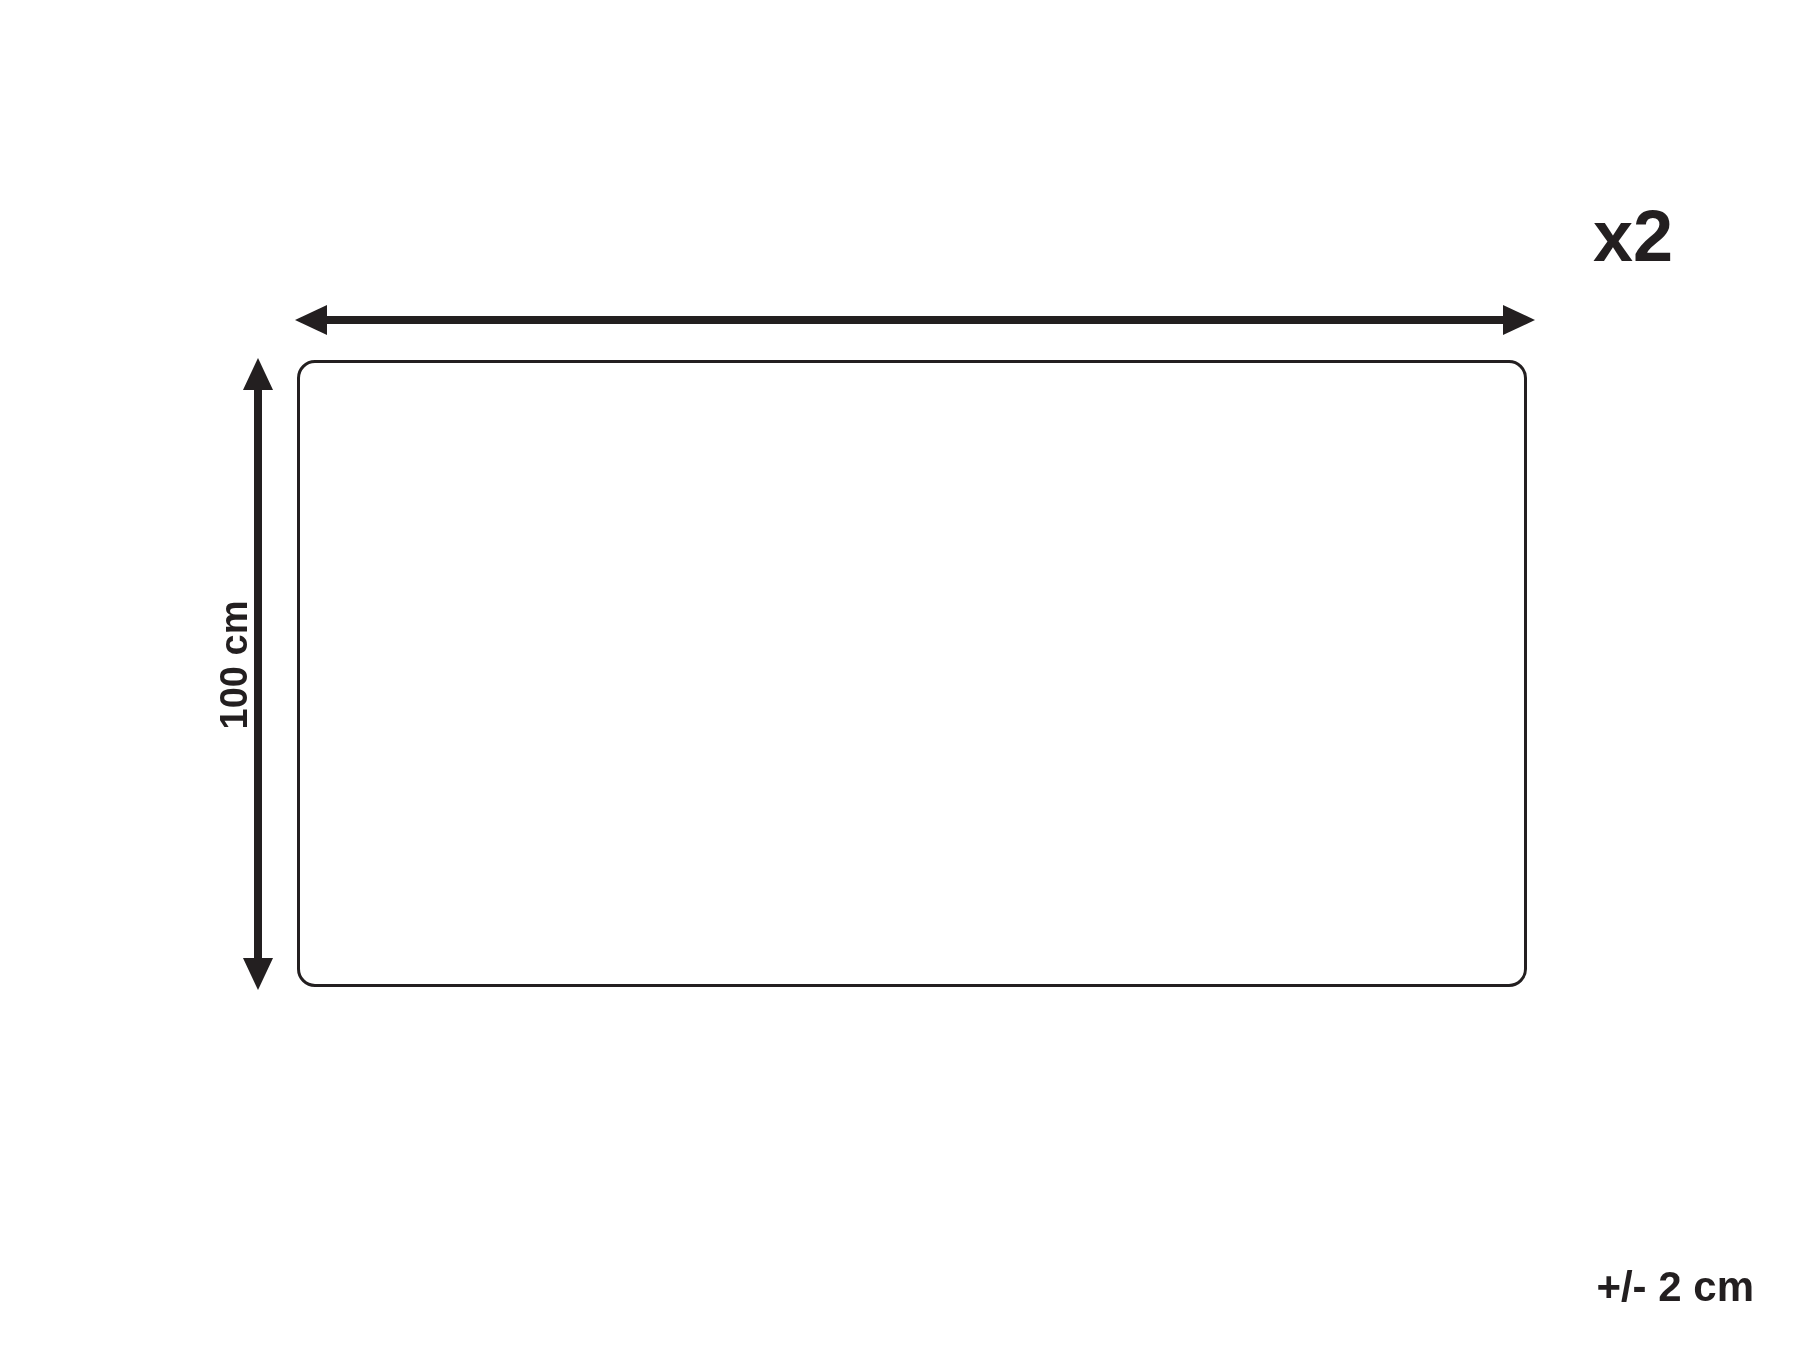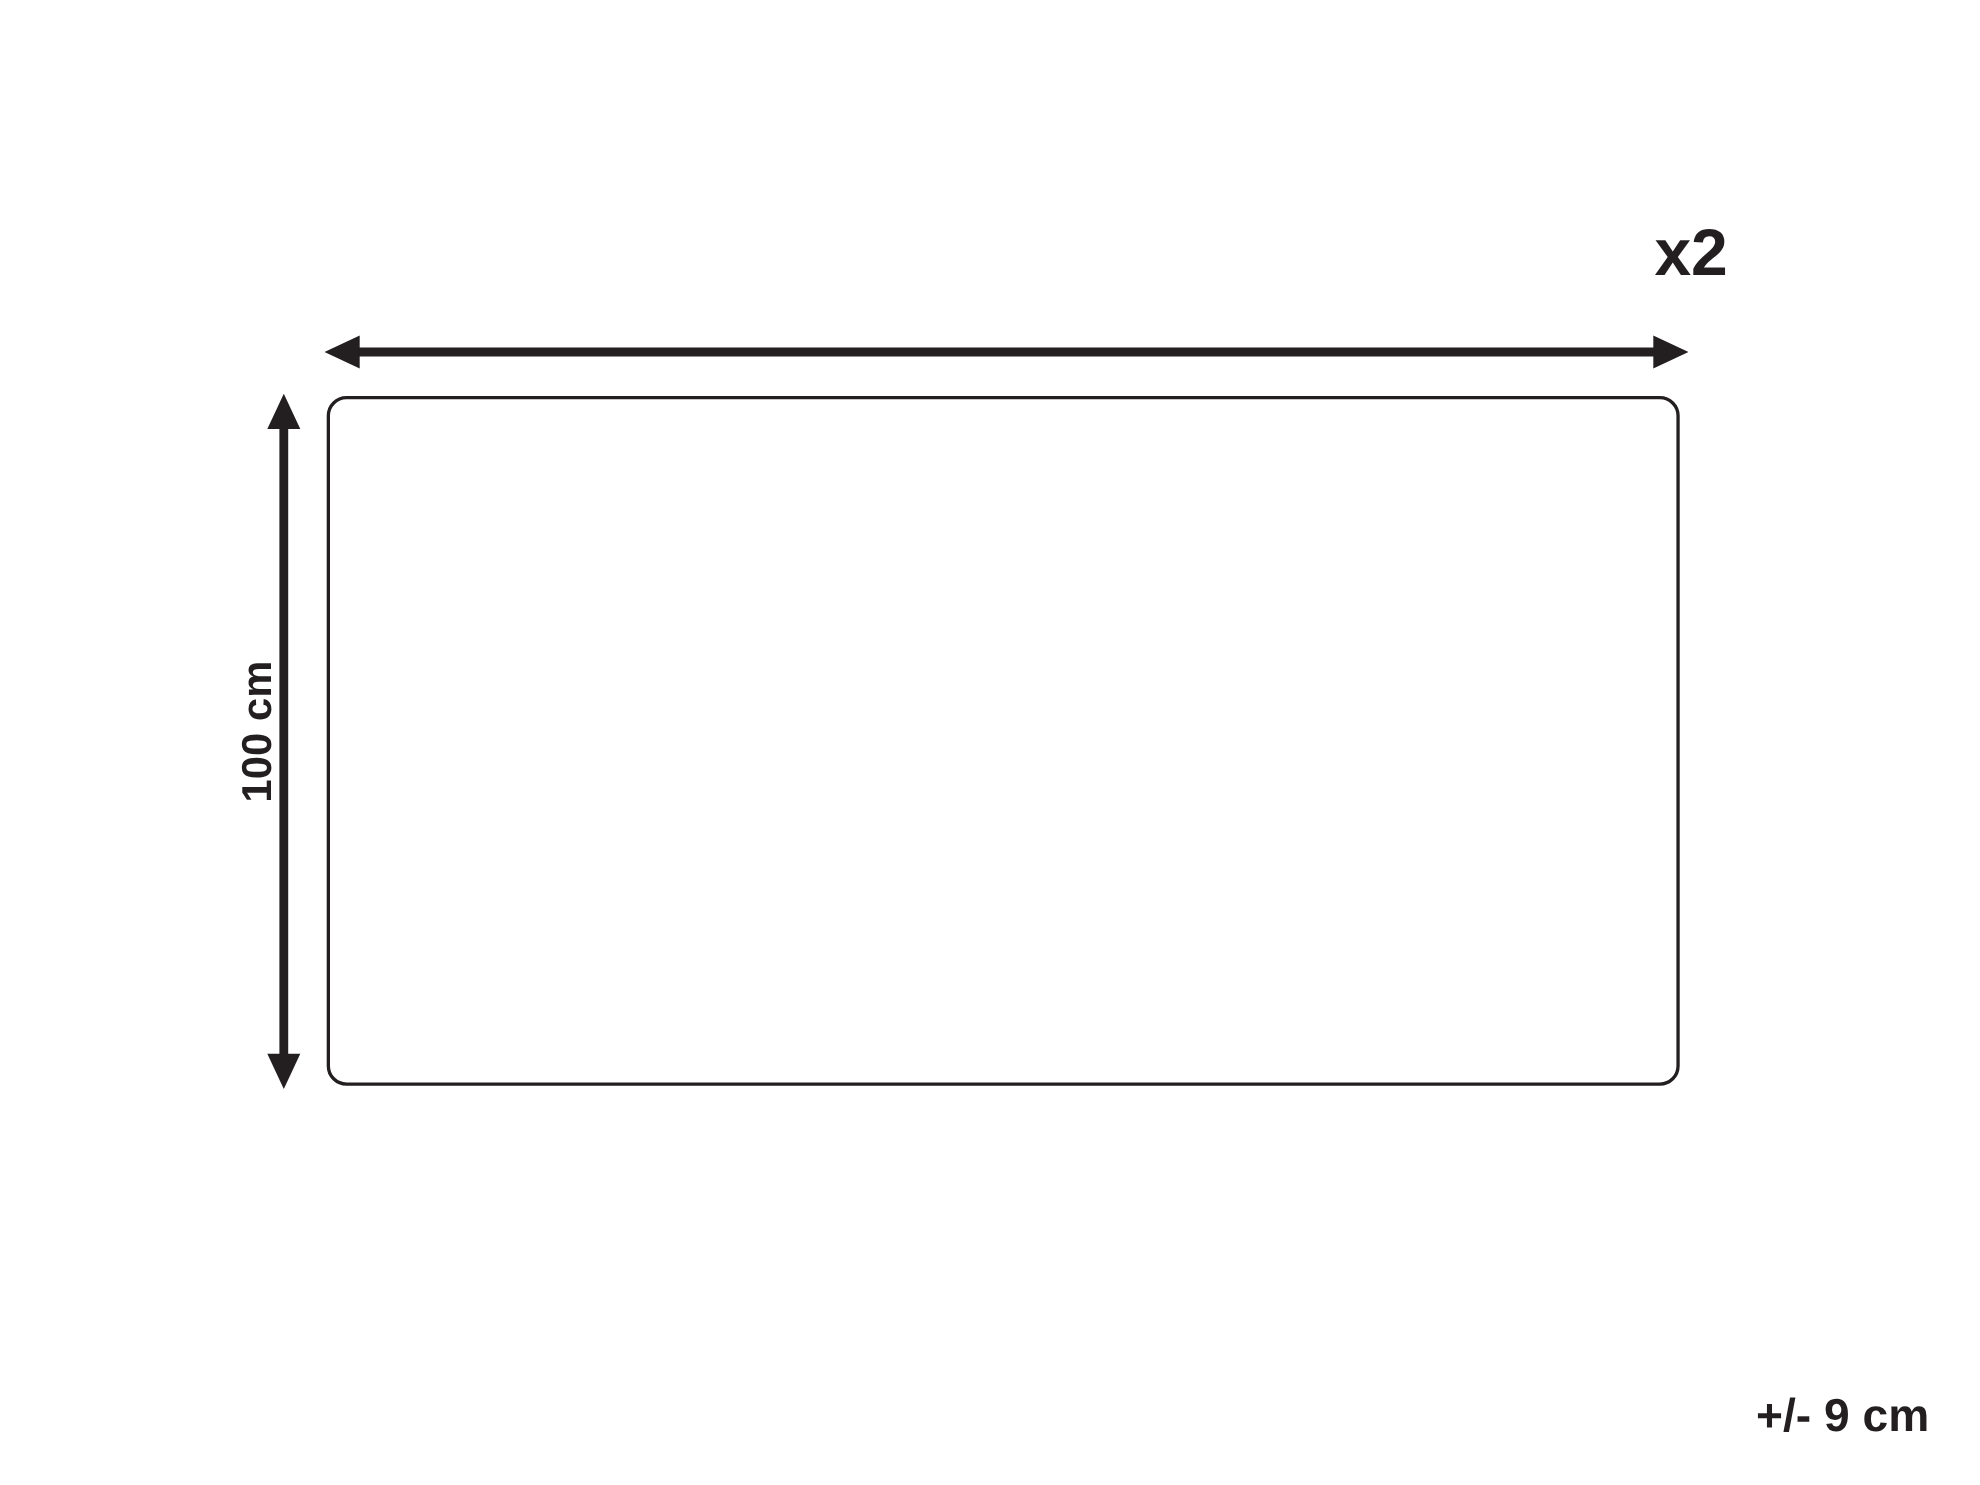--- a/index.html
+++ b/index.html
@@ -16,23 +16,23 @@
     color: #231f20;
   }
   .label {
     position: absolute;
     font-weight: bold;
     line-height: 1;
     white-space: nowrap;
     color: #231f20;
   }
   .quantity-label {
-    left: 1504px;
+    left: 1593px;
     top: 200px;
-    font-size: 60px;
+    font-size: 72px;
   }
   .width-label {
     left: 295px;
     top: 268px;
     width: 1240px;
     text-align: center;
     font-size: 38px;
   }
   .height-label {
     left: 234px;
@@ -90,15 +90,15 @@
   <div class="label height-label">100 cm</div>
 
   <svg class="arrow-svg height-arrow" viewBox="0 0 40 632" xmlns="http://www.w3.org/2000/svg" aria-hidden="true">
     <line x1="20" y1="26" x2="20" y2="606" stroke="#231f20" stroke-width="8"></line>
     <polygon points="20,0 5,32 35,32" fill="#231f20"></polygon>
     <polygon points="20,632 5,600 35,600" fill="#231f20"></polygon>
   </svg>
 
   <div class="product-outline"></div>
 
-  <div class="label tolerance-label">+/- 9 cm</div>
+  <div class="label tolerance-label">+/- 2 cm</div>
 
 </div>
 
 </body></html>

